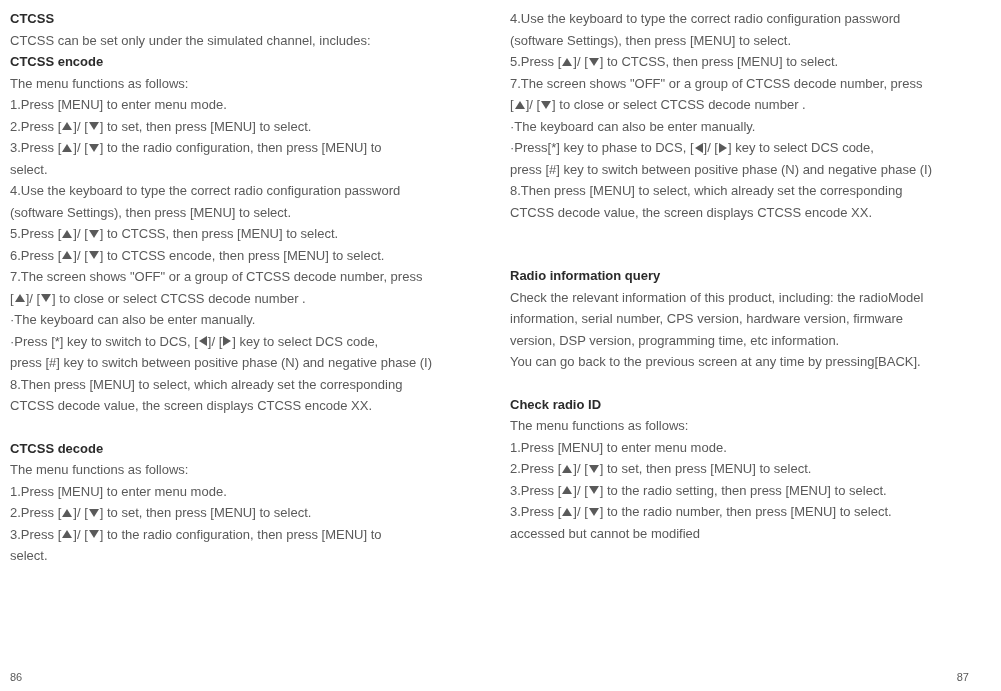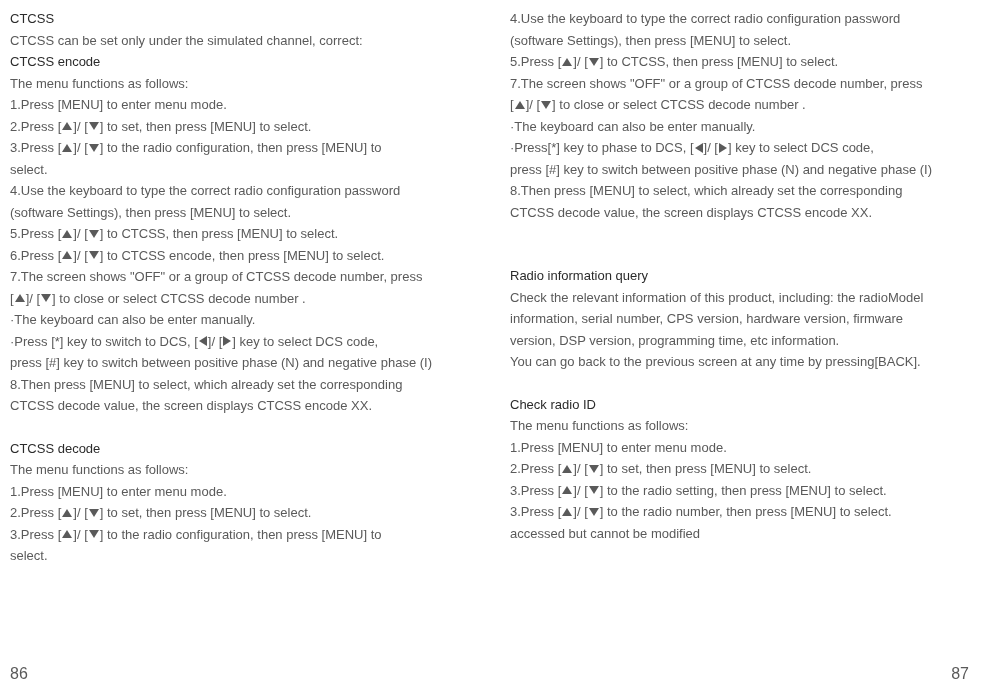--- a/index.html
+++ b/index.html
@@ -14,21 +14,21 @@
     display: flex;
     gap: 60px;
   }
   .col {
     width: 440px;
     font-size: 13px;
     line-height: 21.5px;
   }
   .col-left { width: 440px; }
   .col-right { width: 450px; }
-  .heading { color: #2b2b2b; font-weight: normal; }
+  .heading { color: #2b2b2b; font-weight: bold; }
   .sub-opts { margin-left: 96px; }
   .sub-opts span { margin-right: 50px; }
   .sq { display: inline-block; font-size: 11px; margin-right: 3px; color: #5a5a5a; }
   .tri {
     display: inline-block;
     width: 0; height: 0;
     vertical-align: middle;
     position: relative;
     top: -1px;
     margin: 0 1px;
@@ -50,32 +50,32 @@
   }
   .right-t {
     border-top: 5px solid transparent;
     border-bottom: 5px solid transparent;
     border-left: 8px solid #5a5a5a;
   }
   .blank { height: 21px; }
   .pnum {
     position: absolute;
     bottom: 8px;
-    font-size: 16px;
+    font-size: 11px;
     color: #5a5a5a;
   }
   .pnum-left { left: 10px; }
   .pnum-right { right: 32px; }
 </style>
 </head>
 <body>
 
 <div class="col col-left">
   <div class="heading">CTCSS</div>
-  <div>CTCSS can be set only under the simulated channel, correct:</div>
+  <div>CTCSS can be set only under the simulated channel, includes:</div>
   <div class="heading">CTCSS encode</div>
   <div>The menu functions as follows:</div>
   <div>1.Press [MENU] to enter menu mode.</div>
   <div><span>2.Press [</span><span class="tri up"></span><span>]/ [</span><span class="tri down"></span><span>] to set, then press [MENU] to select.</span></div>
   <div><span>3.Press [</span><span class="tri up"></span><span>]/ [</span><span class="tri down"></span><span>] to the radio configuration, then press [MENU] to</span></div>
   <div>select.</div>
   <div>4.Use the keyboard to type the correct radio configuration password</div>
   <div>(software Settings), then press [MENU] to select.</div>
   <div><span>5.Press [</span><span class="tri up"></span><span>]/ [</span><span class="tri down"></span><span>] to CTCSS, then press [MENU] to select.</span></div>
   <div><span>6.Press [</span><span class="tri up"></span><span>]/ [</span><span class="tri down"></span><span>] to CTCSS encode, then press [MENU] to select.</span></div>

